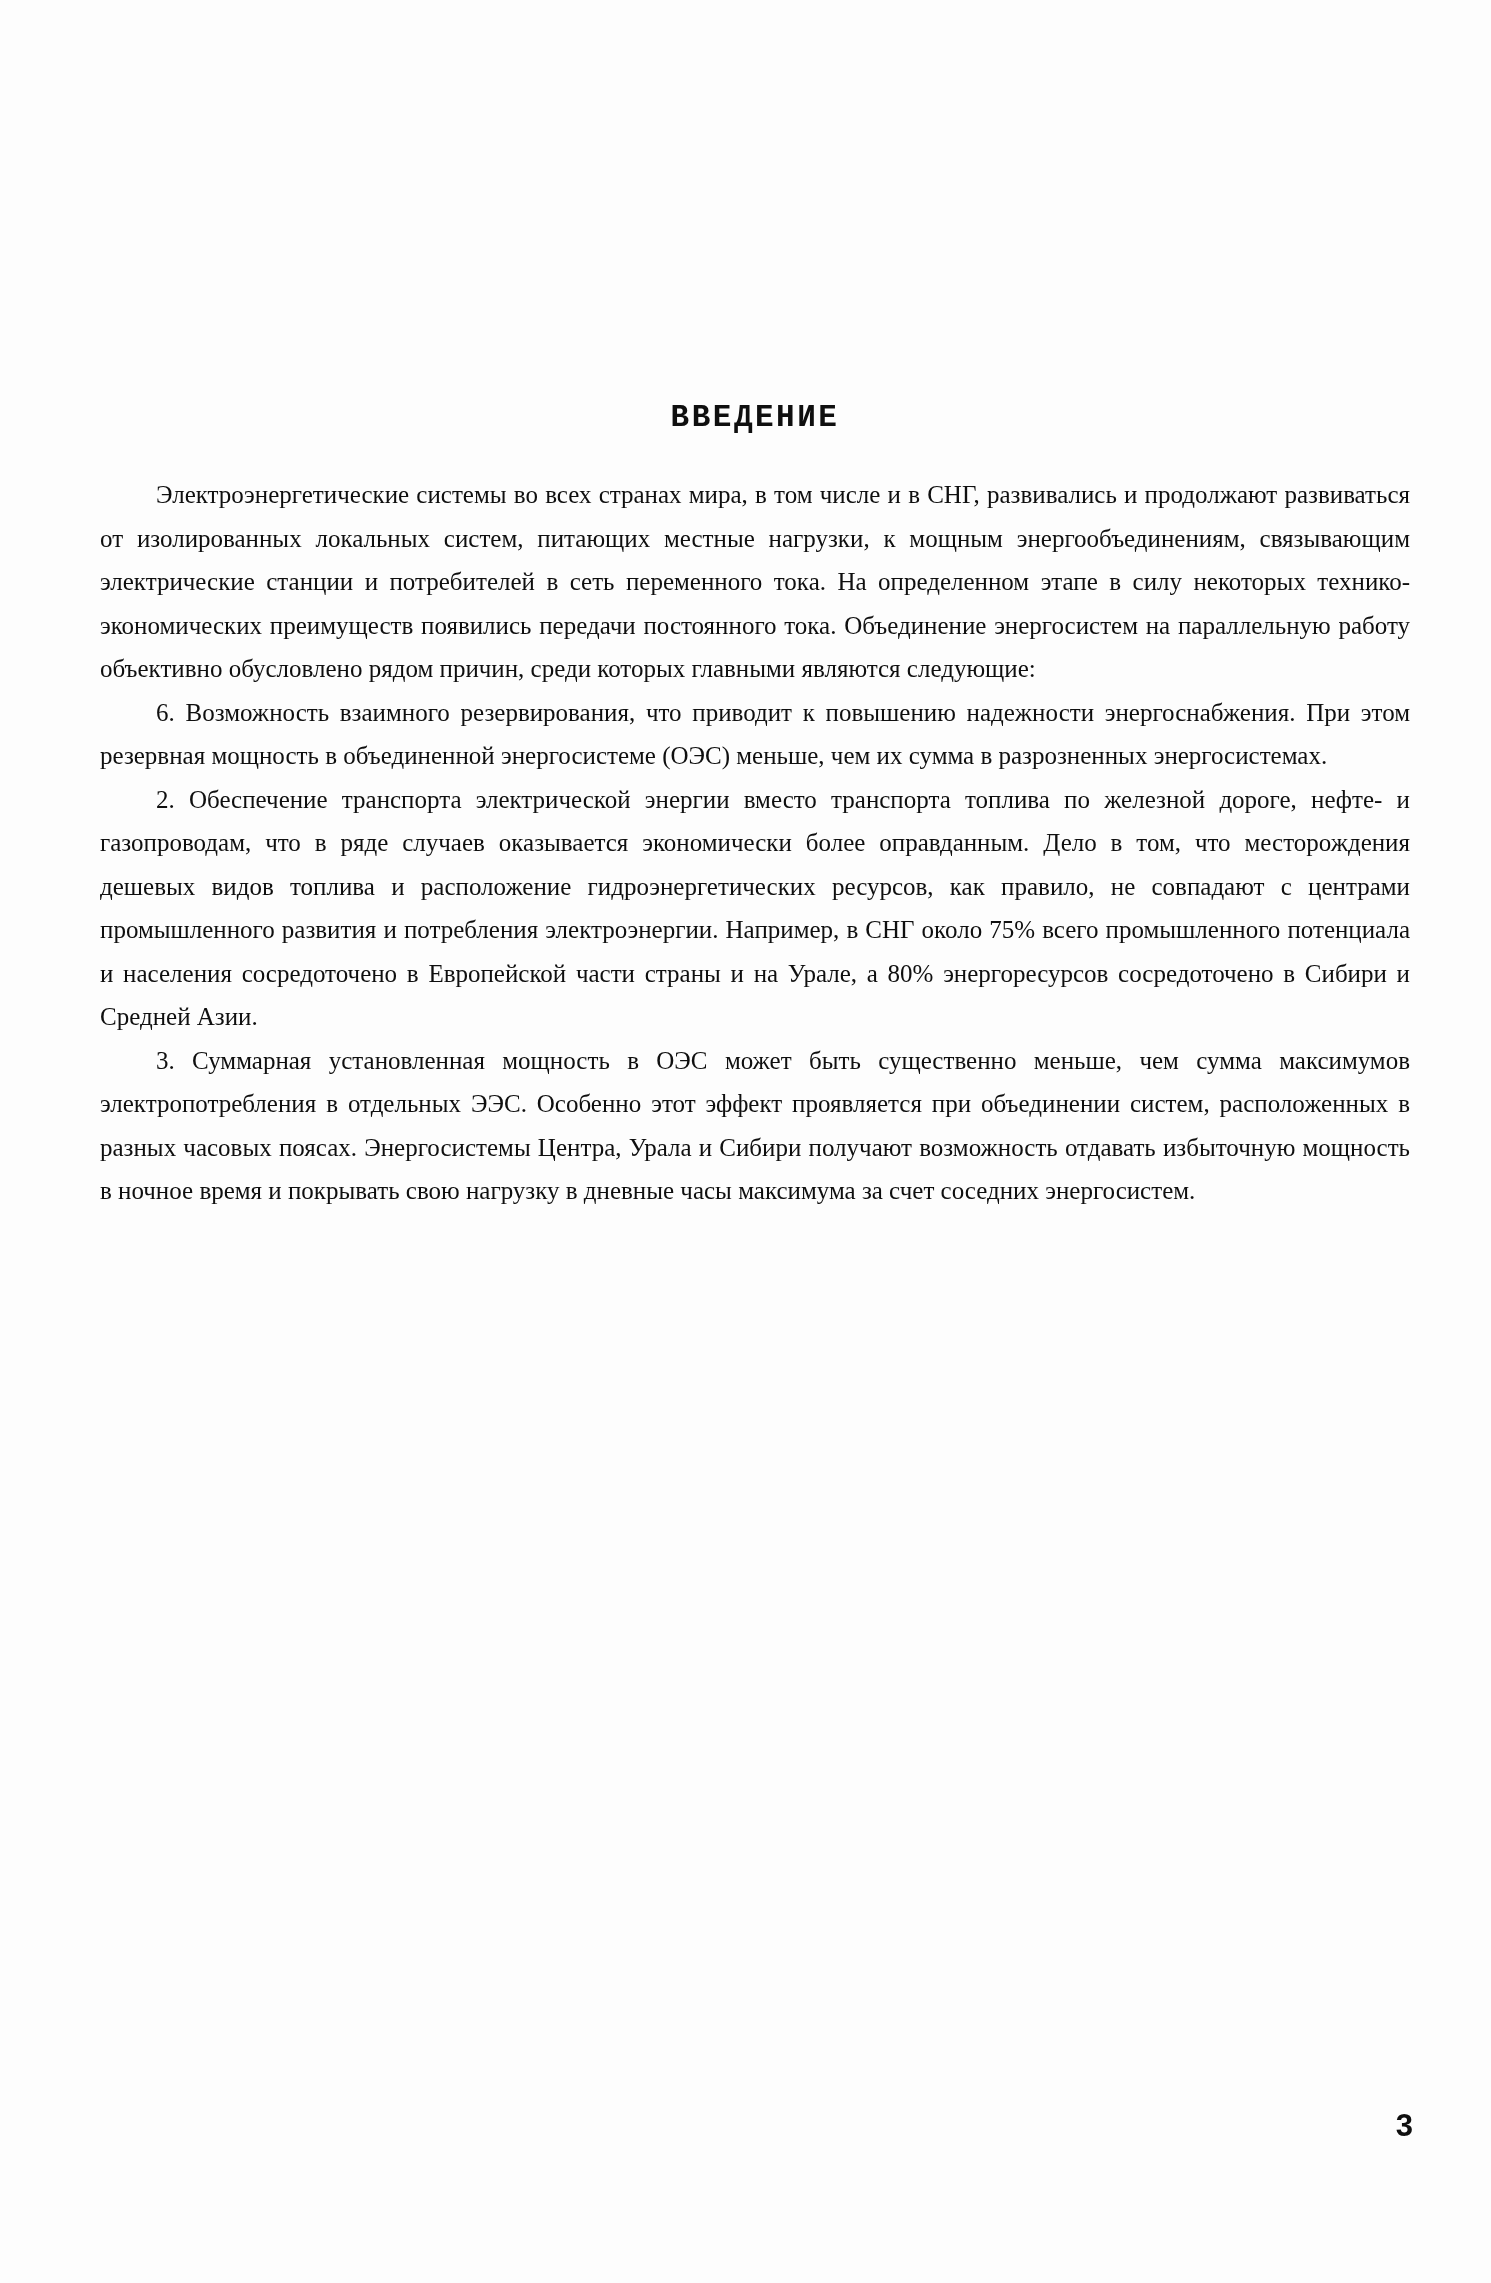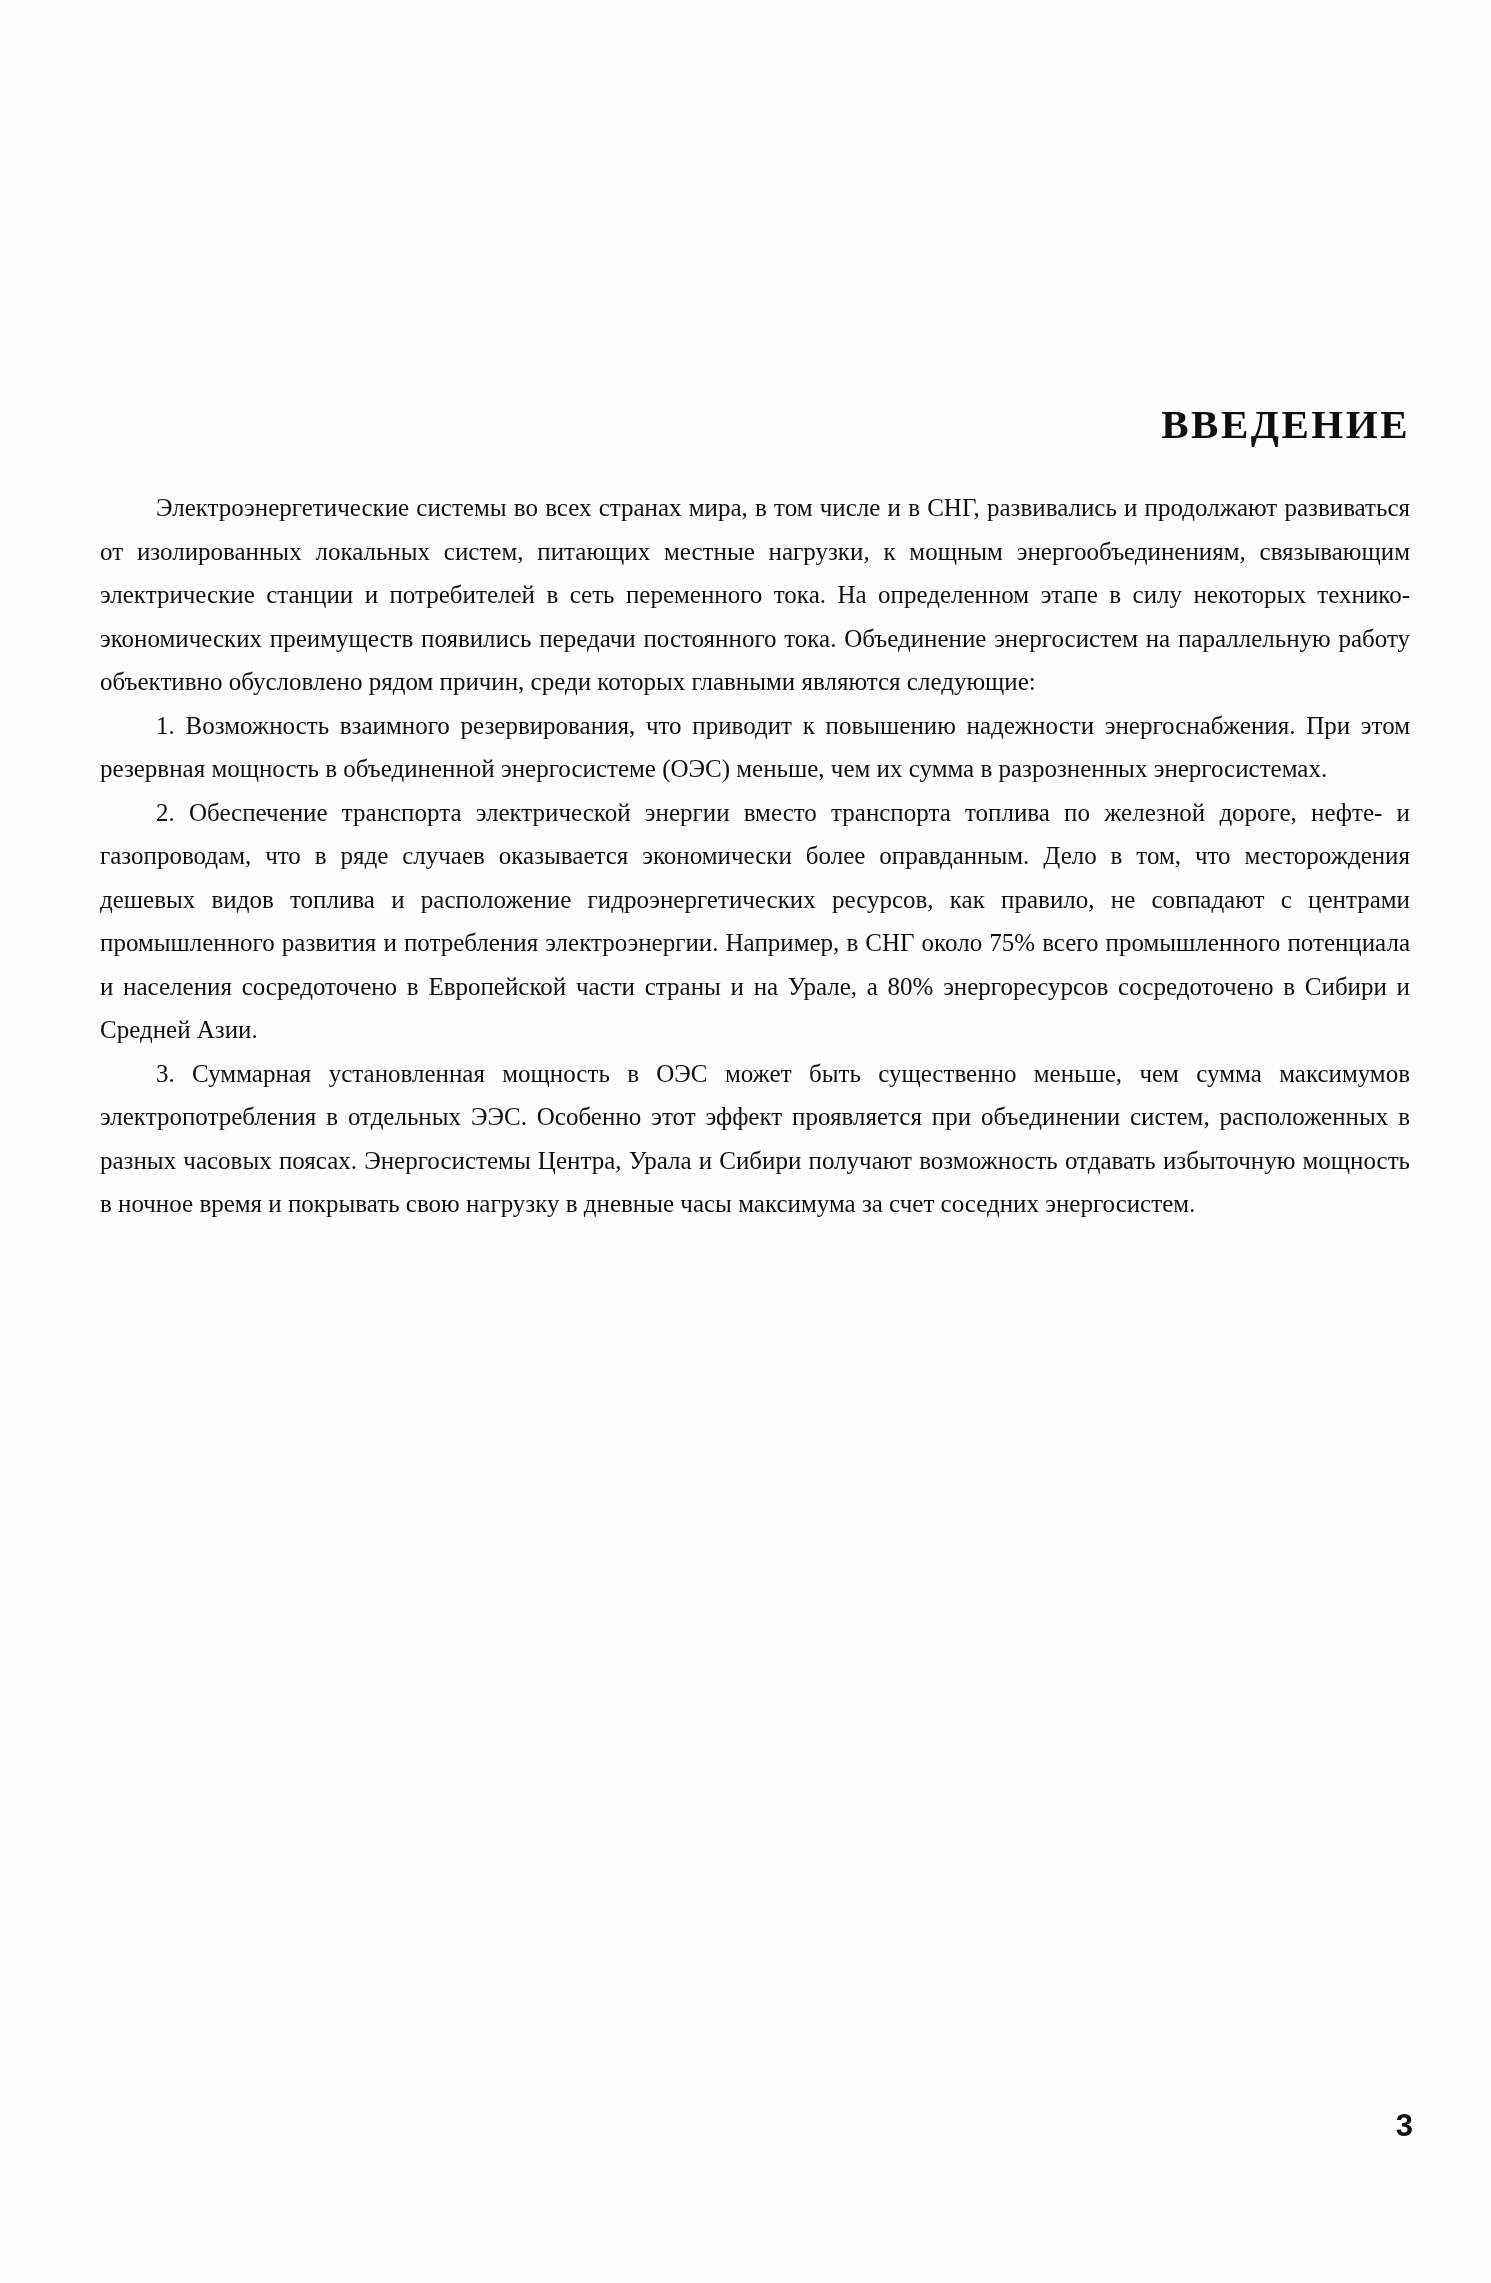--- a/index.html
+++ b/index.html
@@ -23,25 +23,25 @@
     height: 2283px;
     background: #fdfdfd;
   }
   .content {
     position: absolute;
     left: 100px;
     top: 400px;
     width: 1310px;
   }
   .doc-title {
-    text-align: right;
+    text-align: center;
     font-weight: bold;
-    font-size: 41px;
+    font-size: 31px;
     letter-spacing: 2.5px;
-    font-family: Liberation Serif, serif;
+    font-family: Liberation Mono, monospace;
     margin: 0 0 38px 0;
   }
   .para {
     font-size: 25px;
     line-height: 43.5px;
     text-align: justify;
     text-justify: inter-word;
     margin: 0;
     text-indent: 56px;
     hyphens: manual;
@@ -58,18 +58,18 @@
     font-family: "Liberation Sans", "DejaVu Sans", sans-serif;
   }
 </style>
 </head>
 <body>
 
 <div class="page">
   <div class="content">
     <h1 class="doc-title">ВВЕДЕНИЕ</h1>
     <p class="para">Электроэнергетические системы во всех странах мира, в том числе и в СНГ, развивались и продолжают развиваться от изолированных локальных систем, питающих местные нагрузки, к мощным энергообъединениям, связывающим электрические станции и потребителей в сеть переменного тока. На определенном этапе в силу некоторых технико-экономических преимуществ появились передачи постоянного тока. Объединение энергосистем на параллельную работу объективно обусловлено рядом причин, среди которых главными являются следующие:</p>
-    <p class="para tight">1. Возможность взаимного резервирования, что приводит к повышению надежности энергоснабжения. При этом резервная мощность в объединенной энергосистеме (ОЭС) меньше, чем их сумма в разрозненных энергосистемах.</p>
+    <p class="para tight">6. Возможность взаимного резервирования, что приводит к повышению надежности энергоснабжения. При этом резервная мощность в объединенной энергосистеме (ОЭС) меньше, чем их сумма в разрозненных энергосистемах.</p>
     <p class="para tight">2. Обеспечение транспорта электрической энергии вместо транспорта топлива по железной дороге, нефте- и газопроводам, что в ряде случаев оказывается экономически более оправданным. Дело в том, что месторождения дешевых видов топлива и расположение гидроэнергетических ресурсов, как правило, не совпадают с центрами промышленного развития и потребления электроэнергии. Например, в СНГ около 75% всего промышленного потенциала и населения сосредоточено в Европейской части страны и на Урале, а 80% энергоресурсов сосредоточено в Сибири и Средней Азии.</p>
     <p class="para tight">3. Суммарная установленная мощность в ОЭС может быть существенно меньше, чем сумма максимумов электропотребления в отдельных ЭЭС. Особенно этот эффект проявляется при объединении систем, расположенных в разных часовых поясах. Энергосистемы Центра, Урала и Сибири получают возможность отдавать избыточную мощность в ночное время и покрывать свою нагрузку в дневные часы максимума за счет соседних энергосистем.</p>
   </div>
   <div class="page-number">3</div>
 </div>
 
 </body></html>

